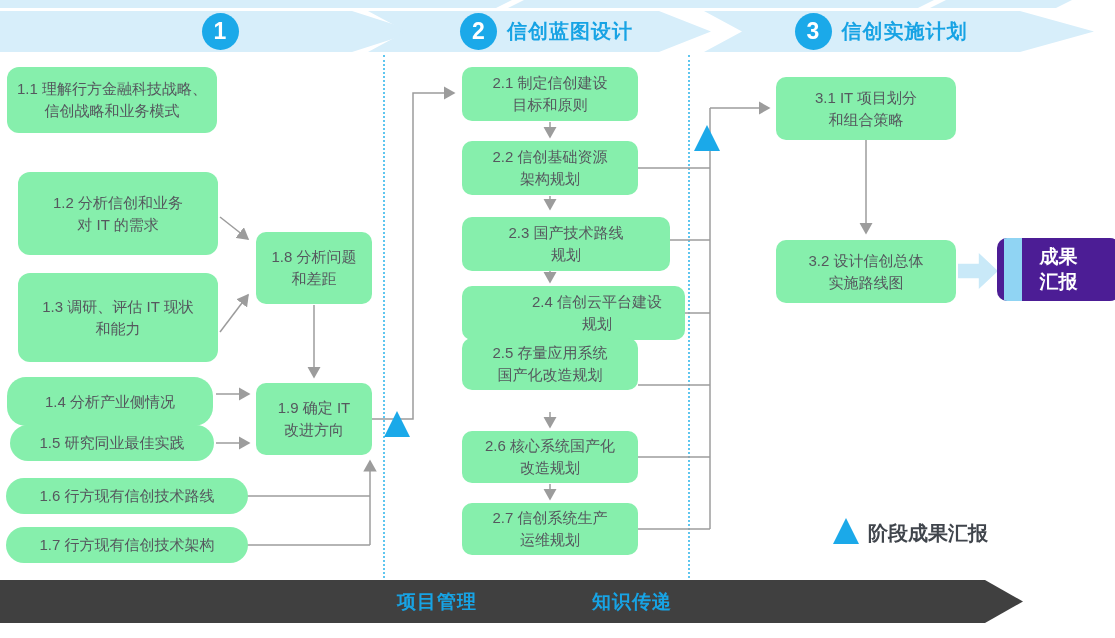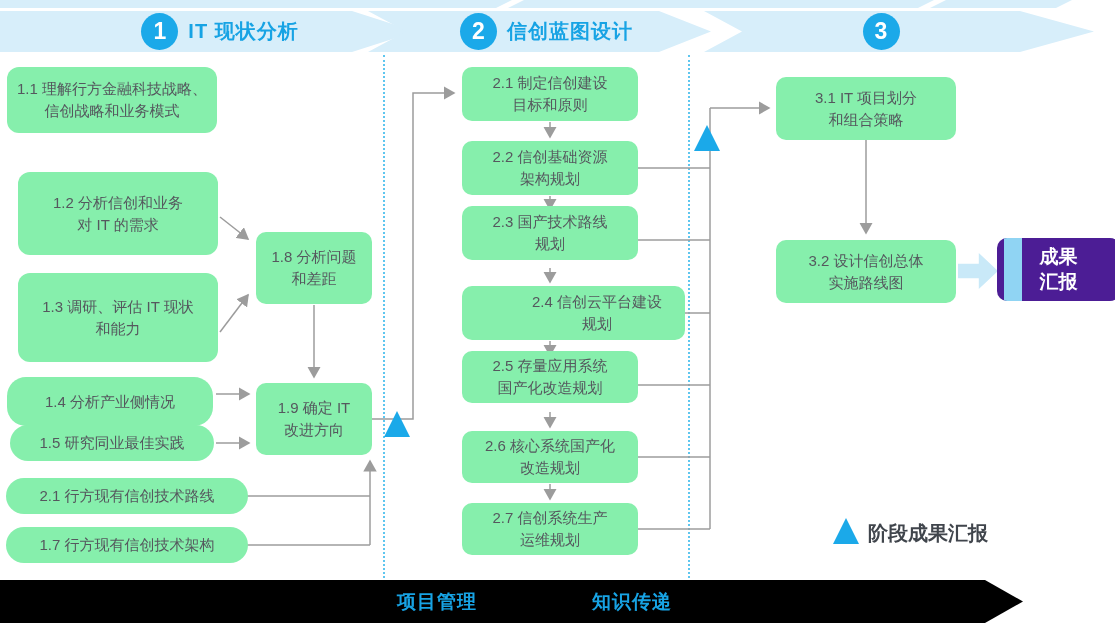--- a/index.html
+++ b/index.html
@@ -41,46 +41,46 @@
   }
   .result {
     position:absolute; left:997px; top:238px; width:123px; height:63px;
     background:#4c1d95; border-radius:10px; overflow:hidden;
     color:#fff; font-weight:bold; font-size:19px; line-height:1.3;
     display:flex; flex-direction:column; align-items:center; justify-content:center;
   }
   .result-stripe { position:absolute; left:7px; top:0; height:100%; width:18px; background:#90d4f3; }
   .result span { position:relative; }
   .footer-band {
-    position:absolute; left:0; top:580px; width:1023px; height:43px; background:#000000;
+    position:absolute; left:0; top:580px; width:1023px; height:43px; background:#404040;
     clip-path: polygon(0 0, 985px 0, 100% 50%, 985px 100%, 0 100%);
   }
   .footer-label {
     position:absolute; top:0; height:100%; display:flex; align-items:center;
     font-weight:bold; font-size:19px; color:#17a3e4; letter-spacing:1px;
   }
   svg.wires { position:absolute; left:0; top:0; pointer-events:none; }
 </style>
 </head>
 <body>
 
 <div class="strip" style="left:0;width:512px;clip-path:polygon(0 0,100% 0,calc(100% - 16px) 100%,0 100%);"></div>
 <div class="strip" style="left:508px;width:426px;clip-path:polygon(16px 0,100% 0,calc(100% - 16px) 100%,0 100%);"></div>
 <div class="strip" style="left:930px;width:142px;clip-path:polygon(16px 0,100% 0,calc(100% - 16px) 100%,0 100%);"></div>
 
 <div class="band" style="left:0;width:392px;padding-left:24px;clip-path:polygon(0 0,352px 0,100% 50%,352px 100%,0 100%);">
   <div class="phase-num">1</div>
-  <div class="phase-label">IT 现状分析</div>
 </div>
 <div class="band" style="left:368px;width:329px;padding-left:14px;clip-path:polygon(0 0,291px 0,100% 50%,291px 100%,0 100%,38px 50%);">
   <div class="phase-num">2</div>
   <div class="phase-label">信创蓝图设计</div>
 </div>
 <div class="band" style="left:704px;width:354px;padding-right:36px;clip-path:polygon(0 0,316px 0,100% 50%,316px 100%,0 100%,38px 50%);">
   <div class="phase-num">3</div>
+  <div class="phase-label">信创实施计划</div>
 </div>
 
 <div class="divider" style="left:383px;"></div>
 <div class="divider" style="left:688px;"></div>
 
 <svg class="wires" width="1115" height="638">
   <defs>
     <marker id="arr" markerWidth="9" markerHeight="9" refX="7" refY="4.5" orient="auto">
       <path d="M0,0 L8,4.5 L0,9 z" fill="#9c9c9c"></path>
     </marker>
@@ -125,21 +125,21 @@
   <span>1.3 调研、评估 IT 现状</span>
   <span>和能力</span>
 </div>
 <div class="gbox pill" style="left:7px;top:377px;width:206px;height:49px;">
   <span>1.4 分析产业侧情况</span>
 </div>
 <div class="gbox pill" style="left:10px;top:425px;width:204px;height:36px;">
   <span>1.5 研究同业最佳实践</span>
 </div>
 <div class="gbox pill" style="left:6px;top:478px;width:242px;height:36px;">
-  <span>2.1 行方现有信创技术路线</span>
+  <span>1.6 行方现有信创技术路线</span>
 </div>
 <div class="gbox pill" style="left:6px;top:527px;width:242px;height:36px;">
   <span>1.7 行方现有信创技术架构</span>
 </div>
 <div class="gbox" style="left:256px;top:232px;width:116px;height:72px;">
   <span>1.8 分析问题</span>
   <span>和差距</span>
 </div>
 <div class="gbox" style="left:256px;top:383px;width:116px;height:72px;">
   <span>1.9 确定 IT</span>
@@ -147,29 +147,29 @@
 </div>
 
 <div class="gbox" style="left:462px;top:67px;width:176px;height:54px;">
   <span>2.1 制定信创建设</span>
   <span>目标和原则</span>
 </div>
 <div class="gbox" style="left:462px;top:141px;width:176px;height:54px;">
   <span>2.2 信创基础资源</span>
   <span>架构规划</span>
 </div>
-<div class="gbox" style="left:462px;top:206px;width:176px;height:54px;">
+<div class="gbox" style="left:462px;top:217px;width:208px;height:54px;">
   <span>2.3 国产技术路线</span>
   <span>规划</span>
 </div>
 <div class="gbox" style="left:462px;top:286px;width:176px;height:54px;padding-left:47px;">
   <span>2.4 信创云平台建设</span>
   <span>规划</span>
 </div>
-<div class="gbox" style="left:462px;top:351px;width:176px;height:52px;">
+<div class="gbox" style="left:462px;top:338px;width:176px;height:52px;">
   <span>2.5 存量应用系统</span>
   <span>国产化改造规划</span>
 </div>
 <div class="gbox" style="left:462px;top:431px;width:176px;height:52px;">
   <span>2.6 核心系统国产化</span>
   <span>改造规划</span>
 </div>
 <div class="gbox" style="left:462px;top:503px;width:176px;height:52px;">
   <span>2.7 信创系统生产</span>
   <span>运维规划</span>

